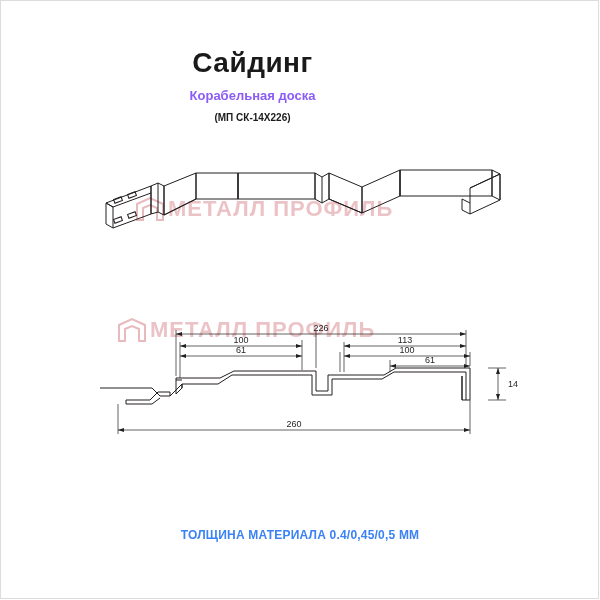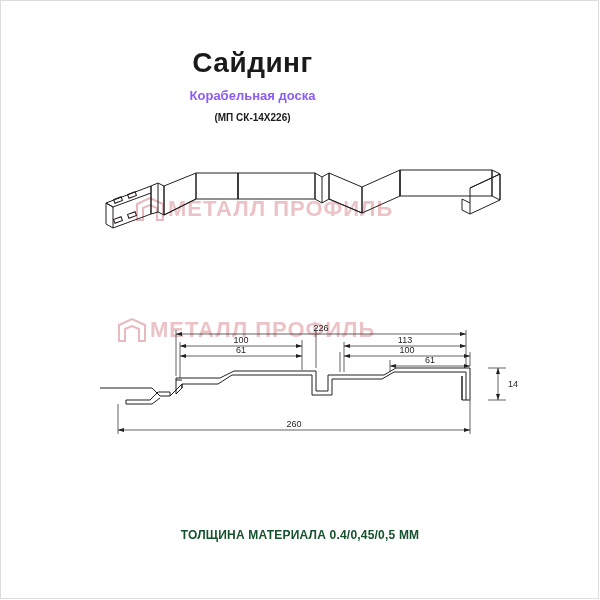--- a/index.html
+++ b/index.html
@@ -58,21 +58,21 @@
   }
   .footer-note {
     position: absolute;
     left: 0;
     top: 528px;
     width: 600px;
     text-align: center;
     font-size: 12px;
     font-weight: bold;
     letter-spacing: 0.2px;
-    color: #14532d;
+    color: #3b82f6;
   }
   .drawing {
     position: absolute;
     left: 0;
     top: 0;
     width: 600px;
     height: 600px;
   }
   .wm {
     position: absolute;

